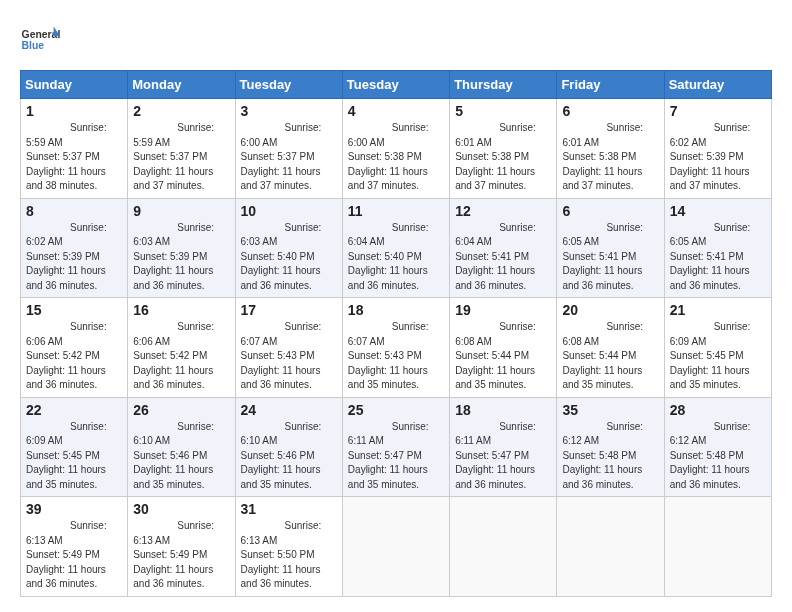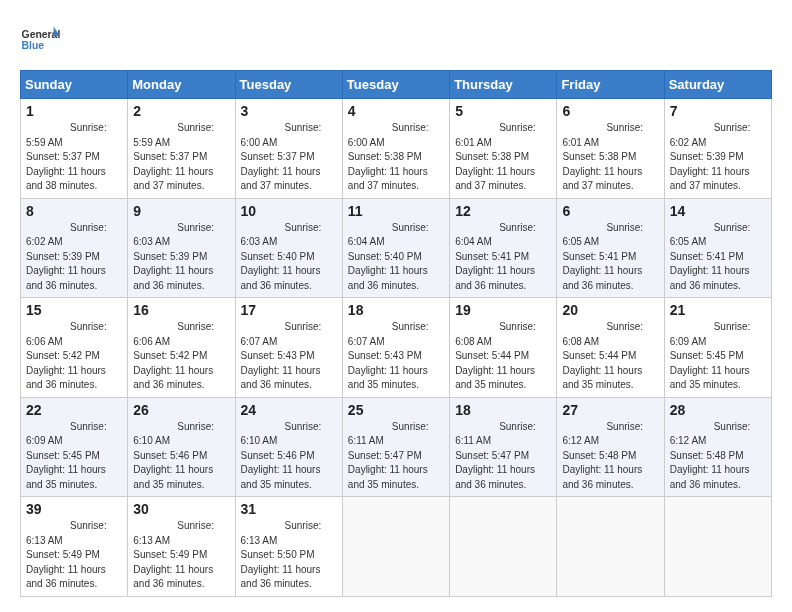--- a/index.html
+++ b/index.html
@@ -218,21 +218,21 @@
         </td>
         <td>
           <span class="day-number">25</span>
           <span class="day-info">Sunrise: 6:11 AM<br>Sunset: 5:47 PM<br>Daylight: 11 hours and 35 minutes.</span>
         </td>
         <td>
           <span class="day-number">18</span>
           <span class="day-info">Sunrise: 6:11 AM<br>Sunset: 5:47 PM<br>Daylight: 11 hours and 36 minutes.</span>
         </td>
         <td>
-          <span class="day-number">27</span>
+          <span class="day-number">35</span>
           <span class="day-info">Sunrise: 6:12 AM<br>Sunset: 5:48 PM<br>Daylight: 11 hours and 36 minutes.</span>
         </td>
         <td>
           <span class="day-number">28</span>
           <span class="day-info">Sunrise: 6:12 AM<br>Sunset: 5:48 PM<br>Daylight: 11 hours and 36 minutes.</span>
         </td>
       </tr>
       <tr>
         <td>
           <span class="day-number">39</span>

